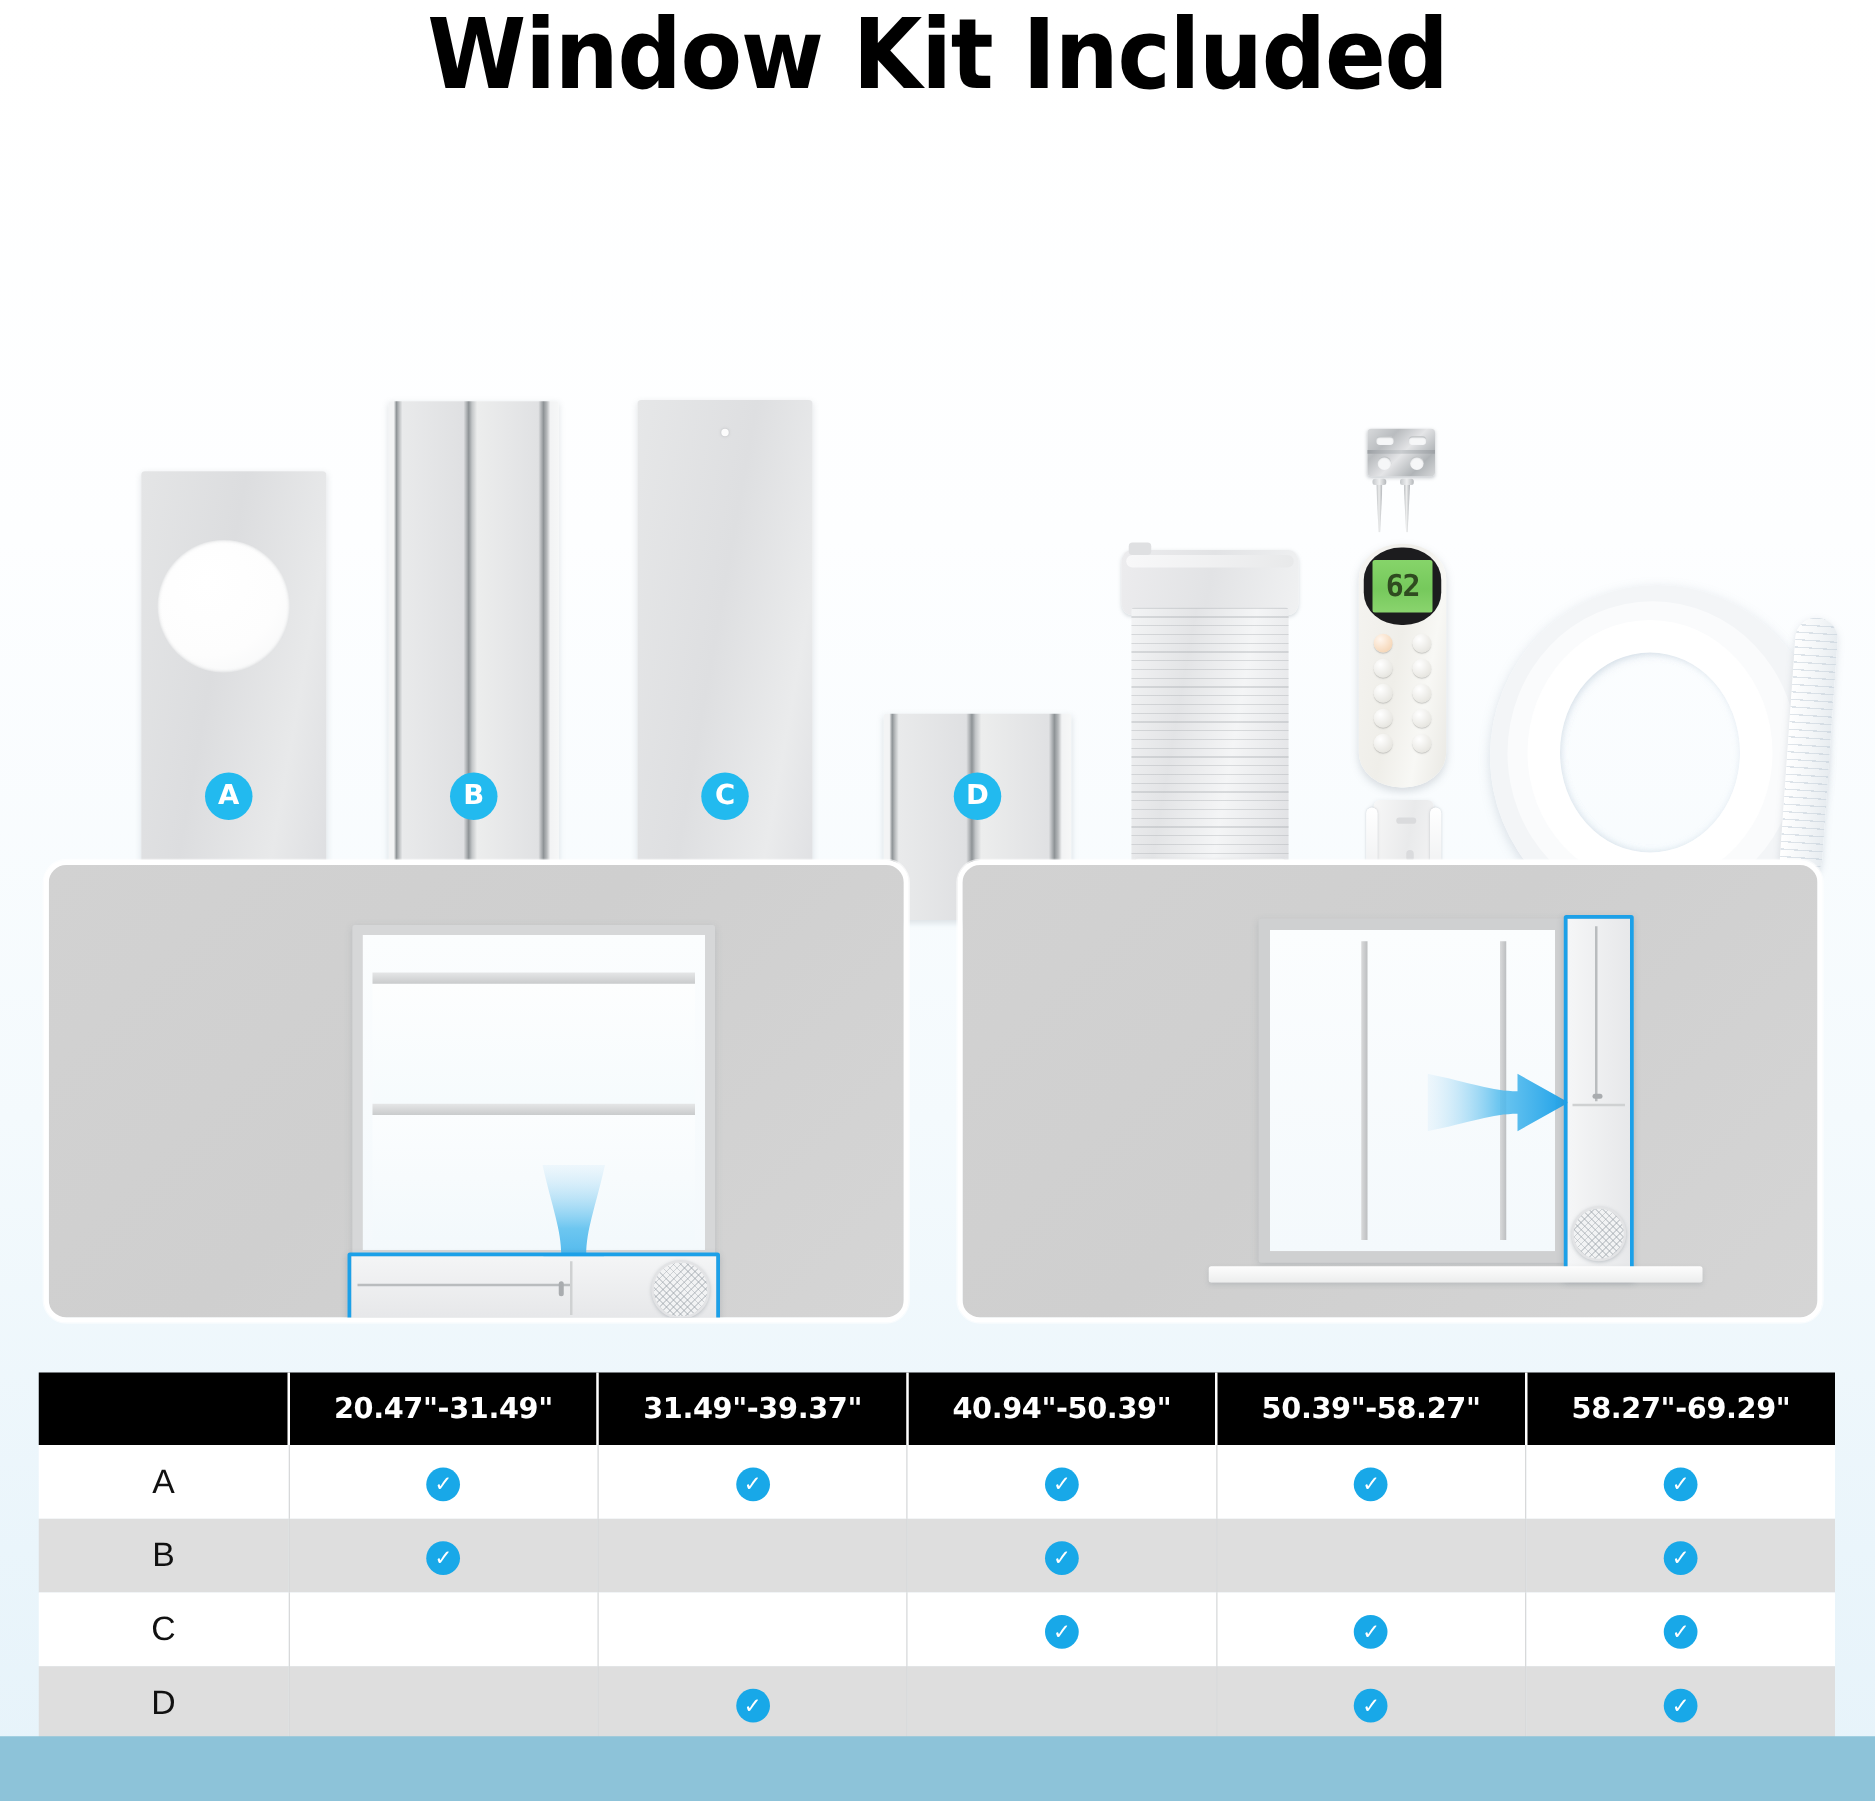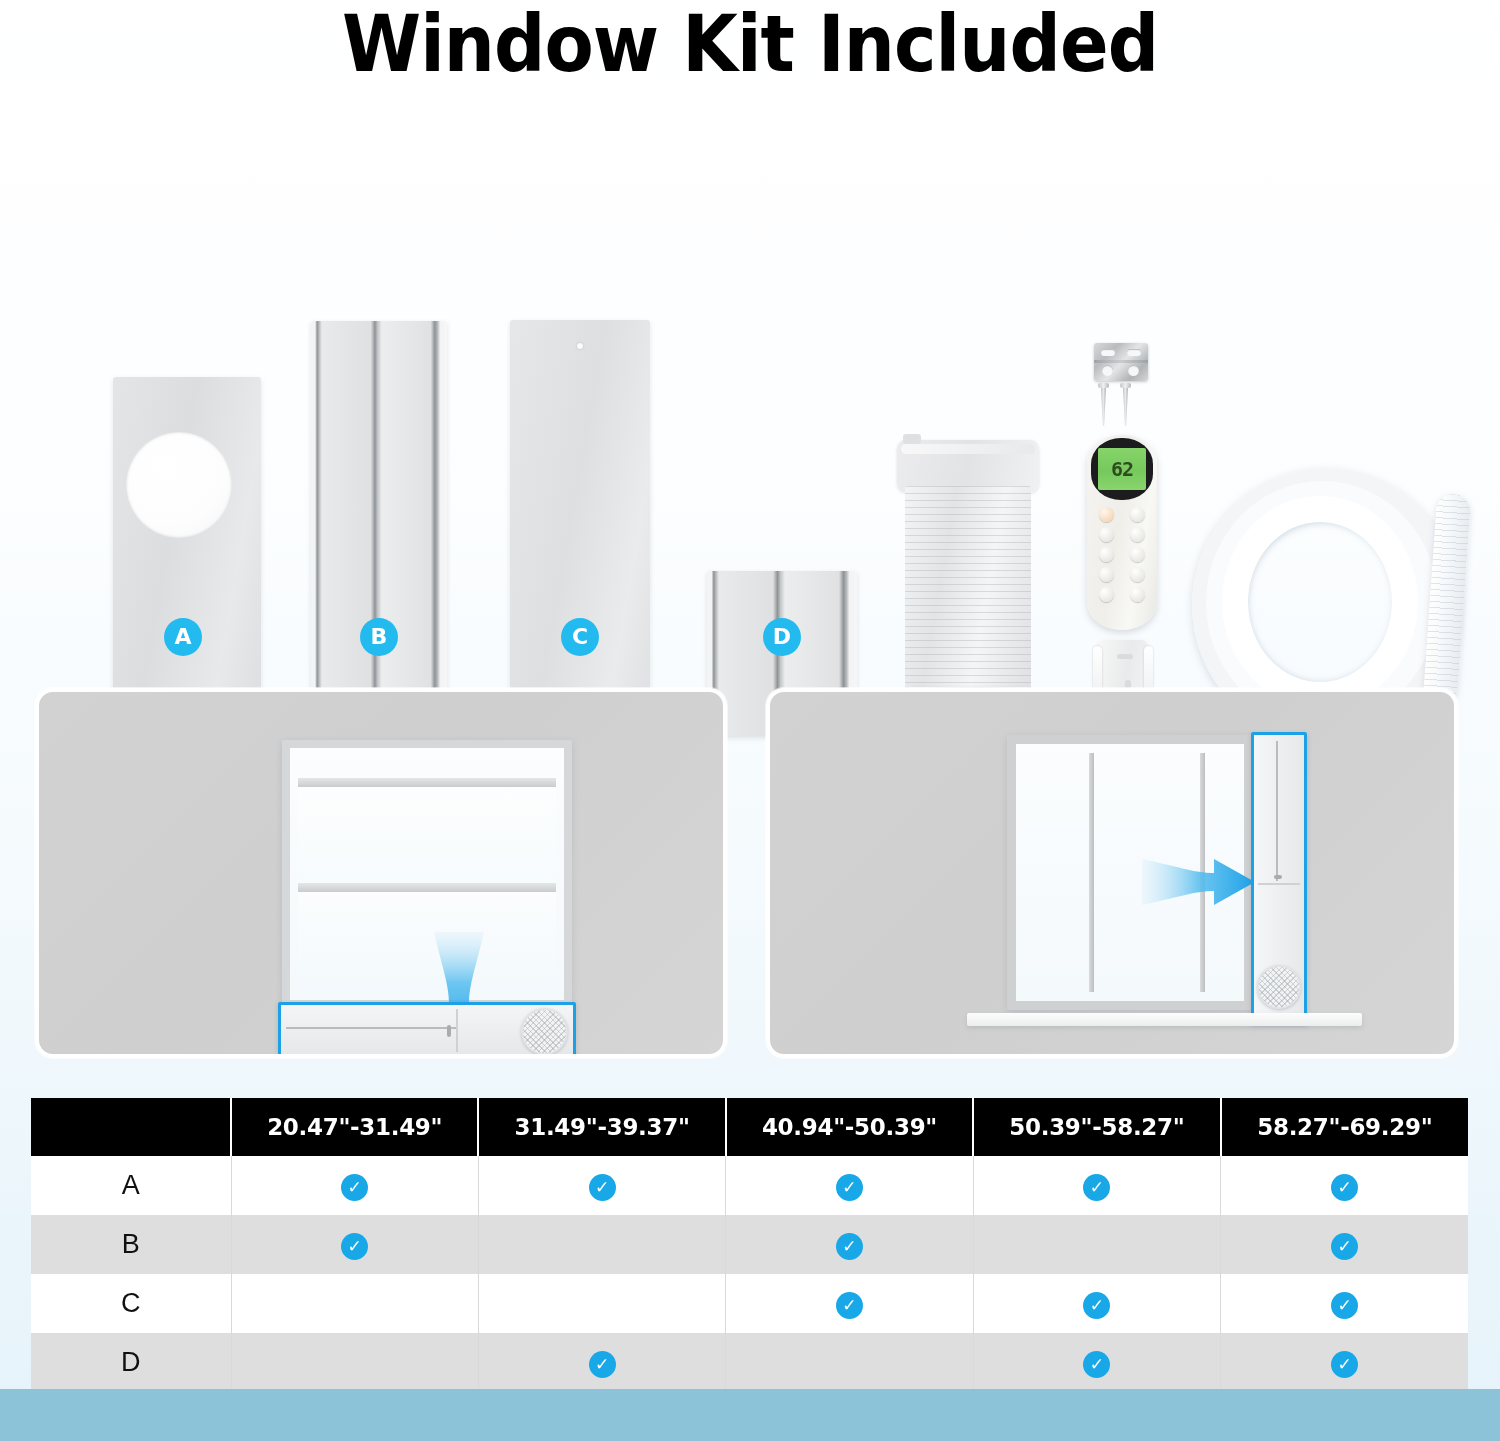--- a/index.html
+++ b/index.html
@@ -169,21 +169,21 @@
     display: flex; align-items: center; justify-content: center;
   }
   .remote .lcd {
     width: 48px; height: 42px; border-radius: 2px;
     background: linear-gradient(180deg,#86d46a 0%,#76c95c 55%,#8ad46e 100%);
     display: flex; align-items: center; justify-content: center;
     position: relative;
   }
   .remote .lcd .num {
     font-family: "DejaVu Sans Mono", monospace;
-    font-size: 20px; font-weight: bold; color: #2f4b20;
+    font-size: 24px; font-weight: bold; color: #2f4b20;
     letter-spacing: -1px; line-height: 1;
   }
   .remote .btns {
     position: absolute; left: 8px; top: 72px; width: 54px;
     display: grid; grid-template-columns: 1fr 1fr; gap: 5px 8px;
   }
   .remote .btn {
     width: 15px; height: 15px; border-radius: 50%;
     background: radial-gradient(circle at 35% 30%, #ffffff, #e9e8e3 70%, #dcdbd6 100%);
     box-shadow: 0 1px 1px rgba(150,150,145,.5);

